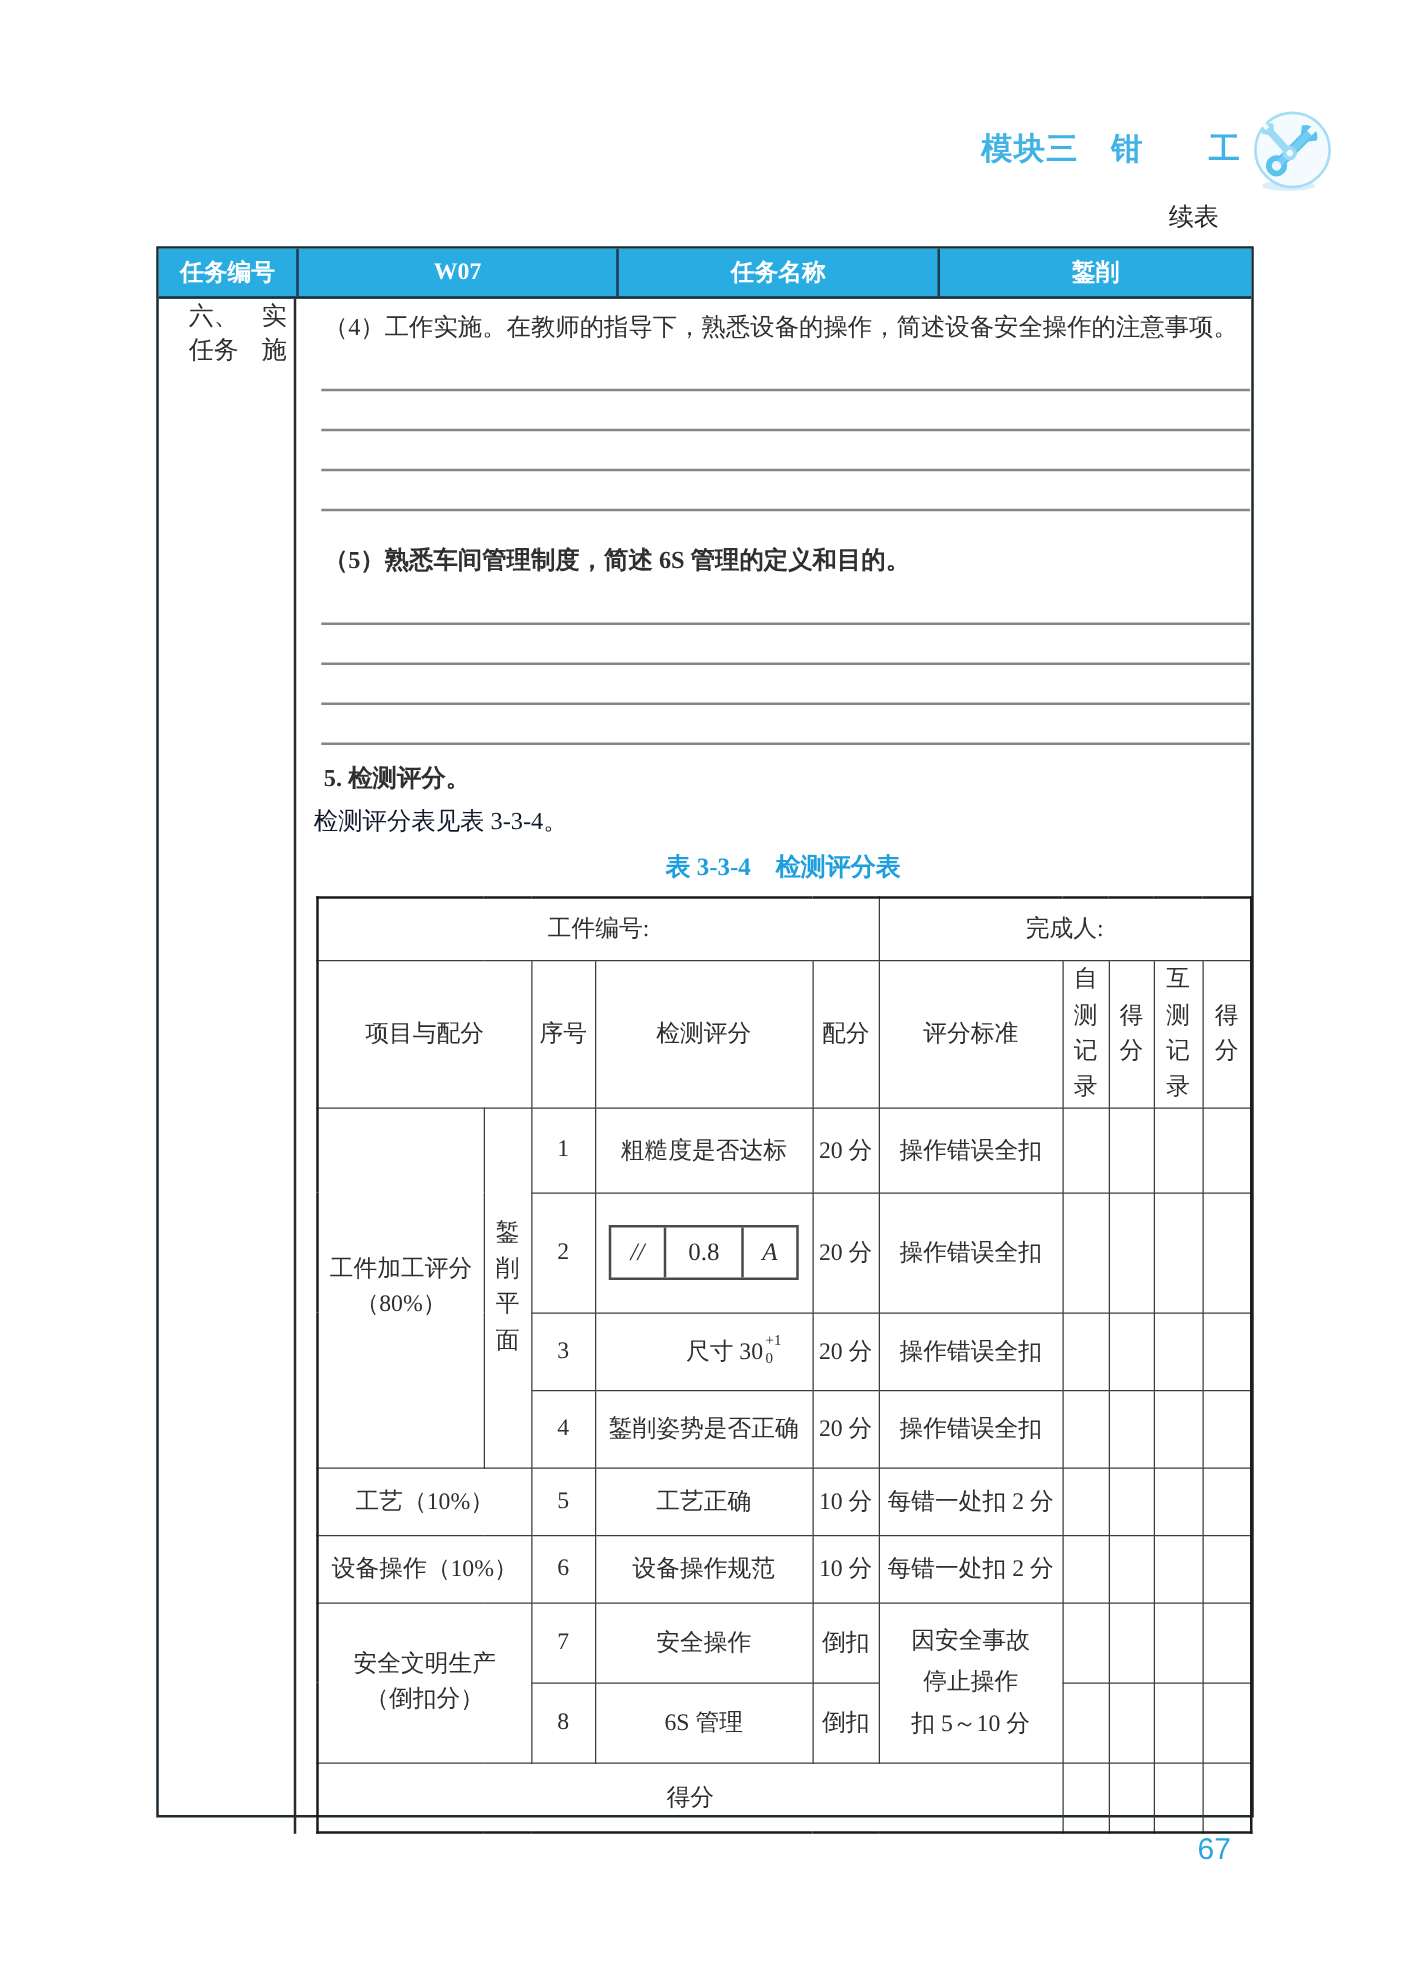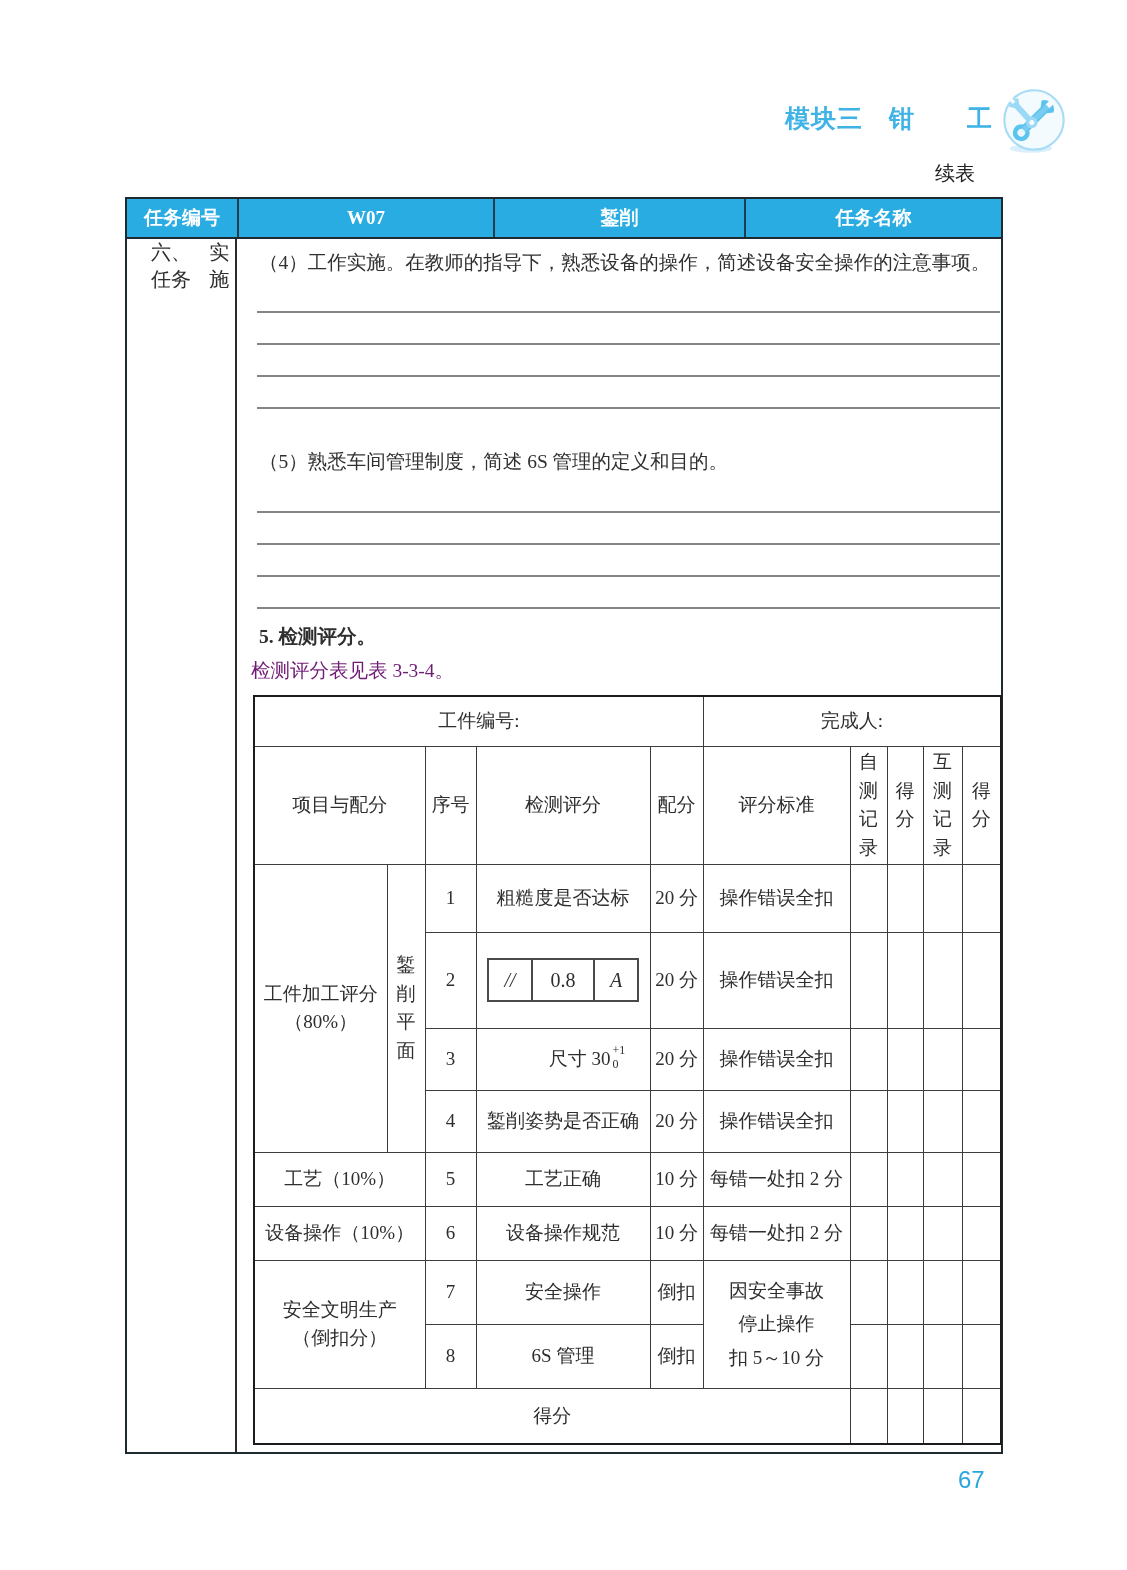--- a/index.html
+++ b/index.html
@@ -61,23 +61,23 @@
   }
   .side-line1 { padding-left: 24px; }
   .side-line2 { padding-left: 7px; }
 
   .content-cell { flex: 1; padding: 10px 12px 0 14px; }
 
   .para { font-size: 19.5px; line-height: 1.45; color: #2f2f2f; padding-left: 8px; }
   .answer-lines { margin: 4px 2px 0 6px; }
   .answer-line { height: 32px; border-bottom: 2px solid #858585; }
 
-  .para-5 { margin-top: 39px; }
+  .para-5 { margin-top: 26px; font-weight: bold; }
   .step-heading { margin-top: 14px; font-weight: bold; }
-  .step-note { margin-top: 6px; font-size: 19.5px; line-height: 1.45; color: #701a75; }
+  .step-note { margin-top: 6px; font-size: 19.5px; line-height: 1.45; color: #0f172a; }
   .table-caption {
     margin-top: 8px; text-align: center;
     font-size: 20px; font-weight: bold; color: #1e9fdd;
   }
 
   
   table.score {
     margin: 10px 0 0 2px;
     border-collapse: collapse; table-layout: fixed;
     width: 747px;
@@ -158,22 +158,22 @@
     </g>
   </svg>
 </div>
 
 <div class="continued-label">续表</div>
 
 <div class="outer-table">
   <div class="task-header-row">
     <div class="task-header-cell thc-1">任务编号</div>
     <div class="task-header-cell thc-2">W07</div>
+    <div class="task-header-cell thc-3">任务名称</div>
     <div class="task-header-cell thc-4">錾削</div>
-    <div class="task-header-cell thc-3">任务名称</div>
   </div>
 
   <div class="task-body">
     <div class="side-cell">
       <div class="side-line1">六、任务</div>
       <div class="side-line2">实施</div>
     </div>
 
     <div class="content-cell">
       <div class="para">（4）工作实施。在教师的指导下，熟悉设备的操作，简述设备安全操作的注意事项。</div>
@@ -187,20 +187,21 @@
       <div class="para para-5">（5）熟悉车间管理制度，简述 6S 管理的定义和目的。</div>
       <div class="answer-lines">
         <div class="answer-line"></div>
         <div class="answer-line"></div>
         <div class="answer-line"></div>
         <div class="answer-line"></div>
       </div>
 
       <div class="para step-heading">5. 检测评分。</div>
       <div class="step-note">检测评分表见表 3-3-4。</div>
+      <div class="table-caption">表 3-3-4　检测评分表</div>
 
       <table class="score">
         <colgroup>
           <col style="width:133px">
             <col style="width:38px">
             <col style="width:51px">
           <col style="width:174px">
             <col style="width:53px">
             <col style="width:147px">
           <col style="width:37px">

